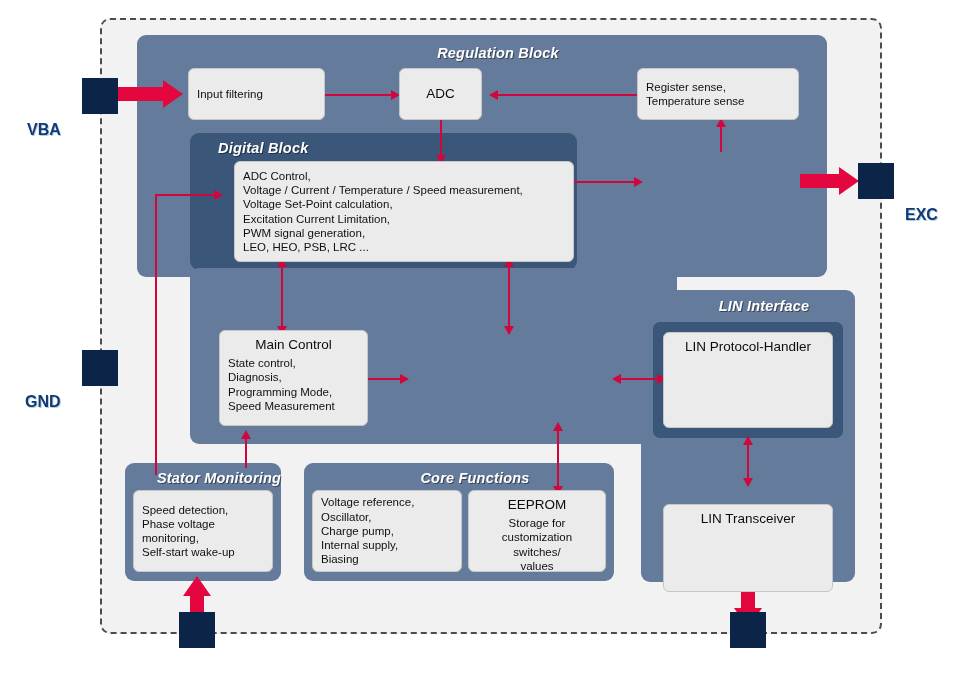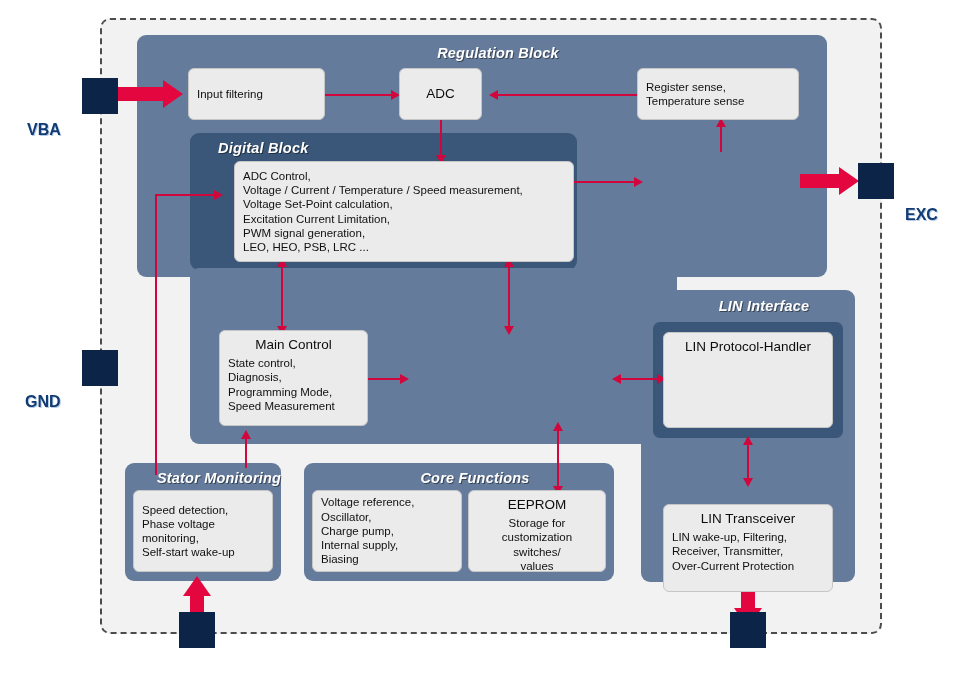--- a/index.html
+++ b/index.html
@@ -190,23 +190,20 @@
 Speed Measurement</span>
   </div>
 
 
   <div class="box" style="left:663px;top:332px;width:170px;height:96px;">
     <span class="hd">LIN Protocol-Handler</span>
   </div>
 
   <div class="box" style="left:663px;top:466px;width:170px;height:88px;margin-top:38px;">
     <span class="hd">LIN Transceiver</span>
-    <span class="bd">LIN wake-up, Filtering,
-Receiver, Transmitter,
-Over-Current Protection</span>
   </div>
 
   <div class="box vcent" style="left:133px;top:490px;width:140px;height:82px;">
     <span class="bd">Speed detection,
 Phase voltage
 monitoring,
 Self-start wake-up</span>
   </div>
 
   <div class="box vcent" style="left:312px;top:490px;width:150px;height:82px;">

